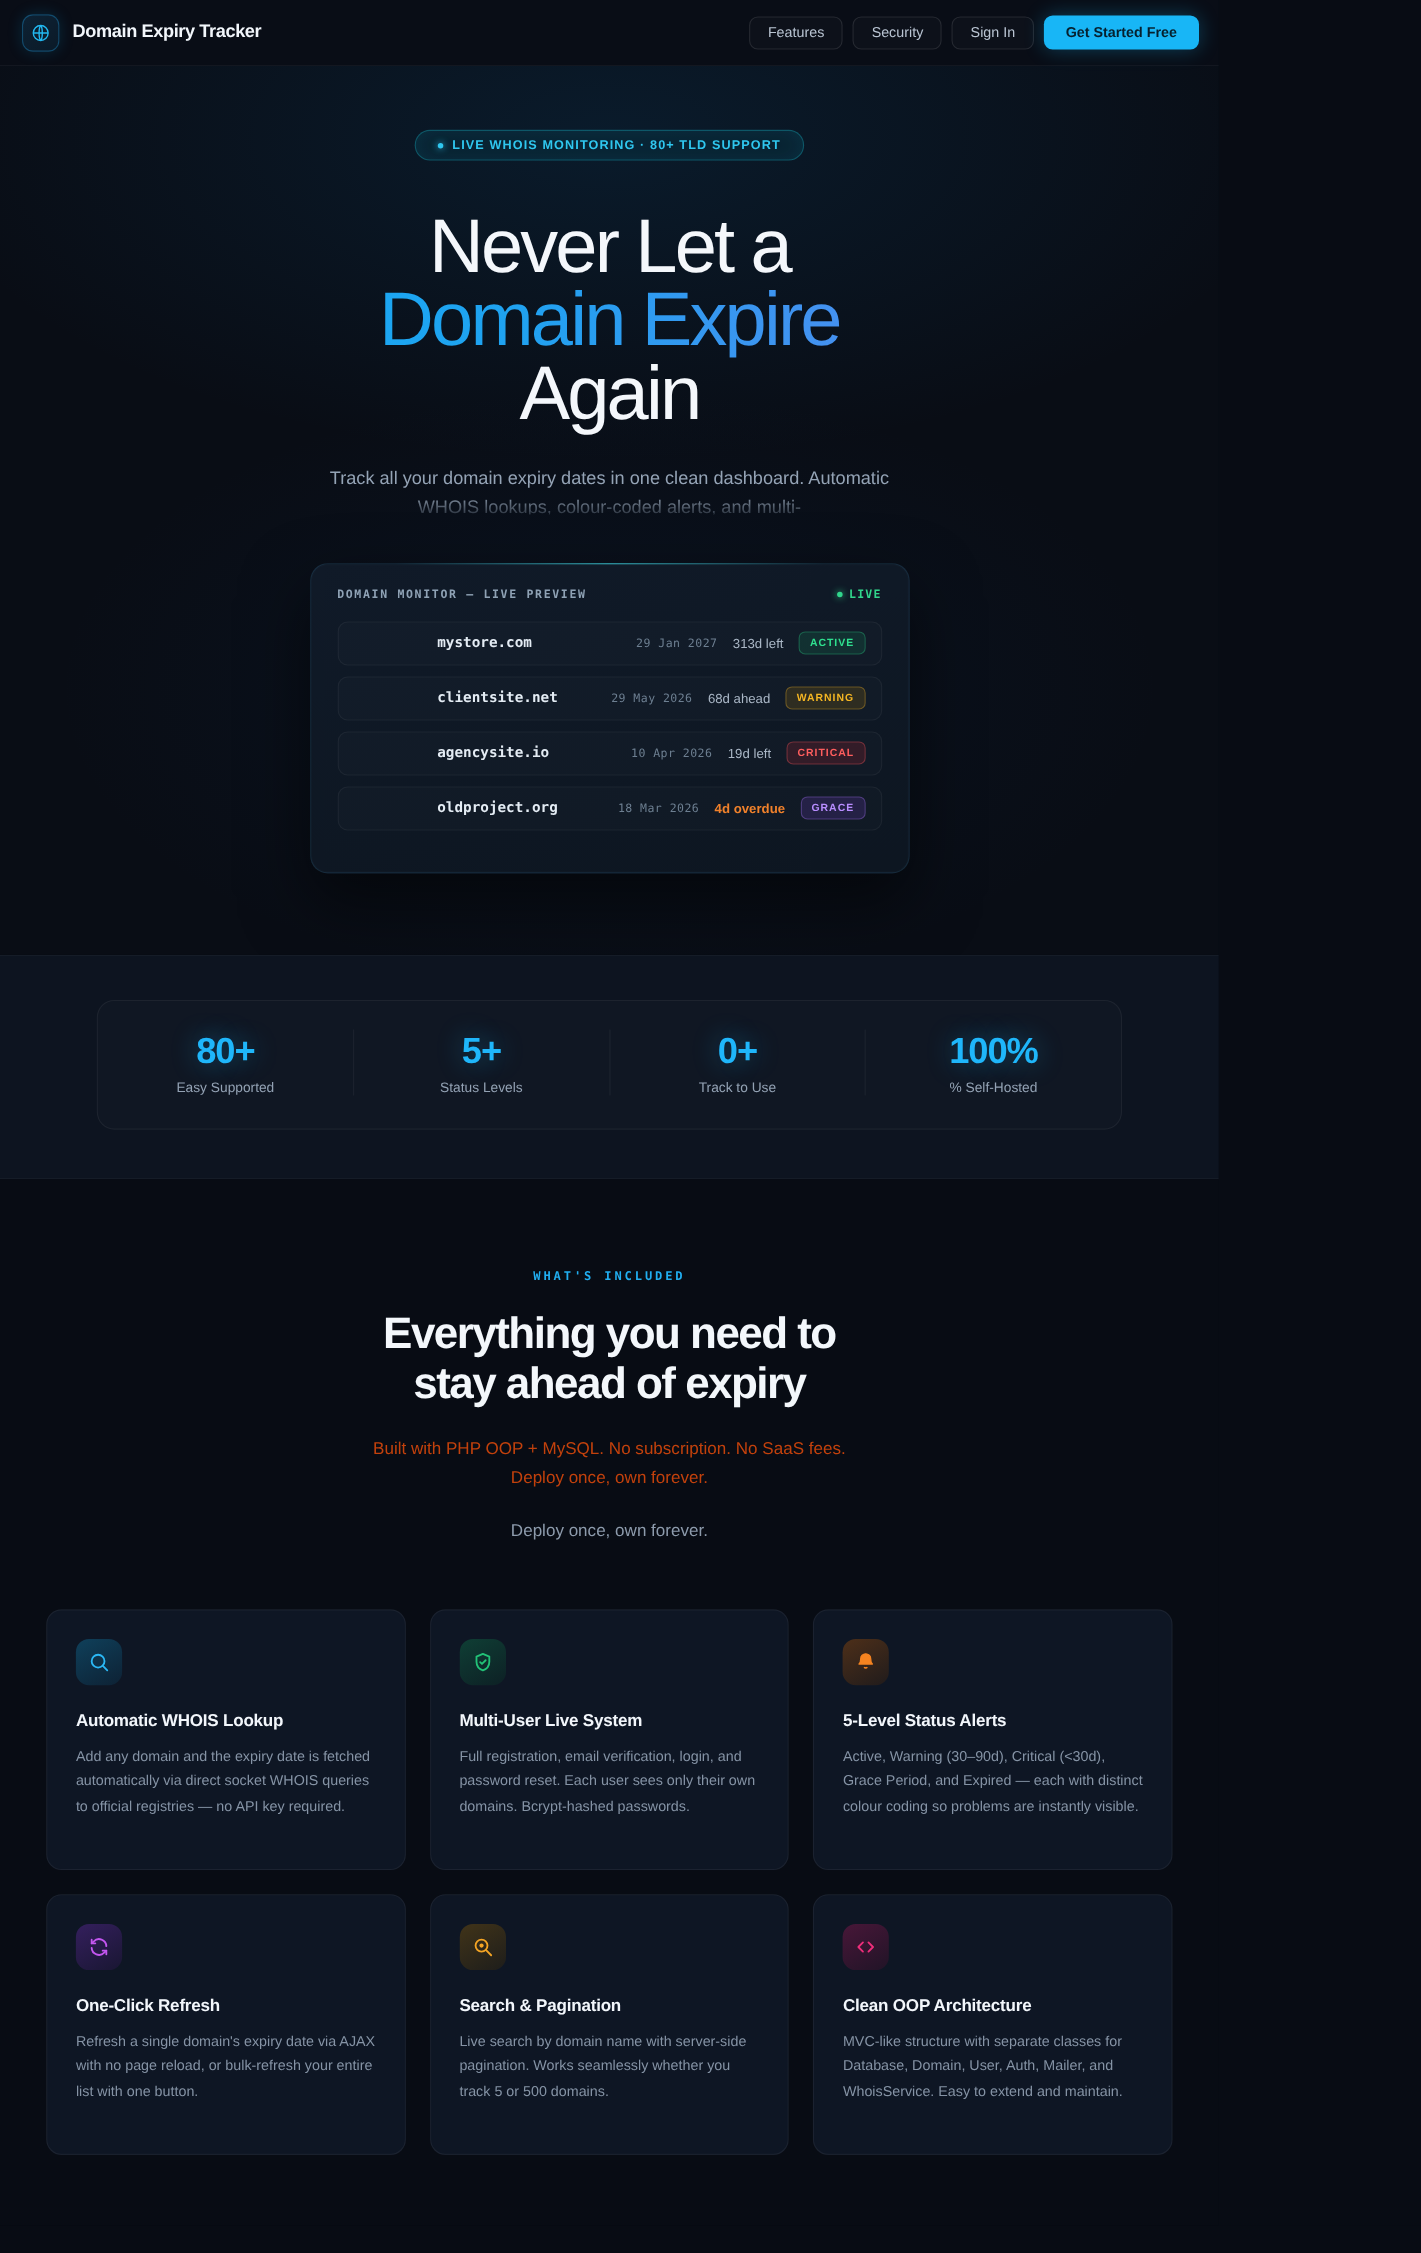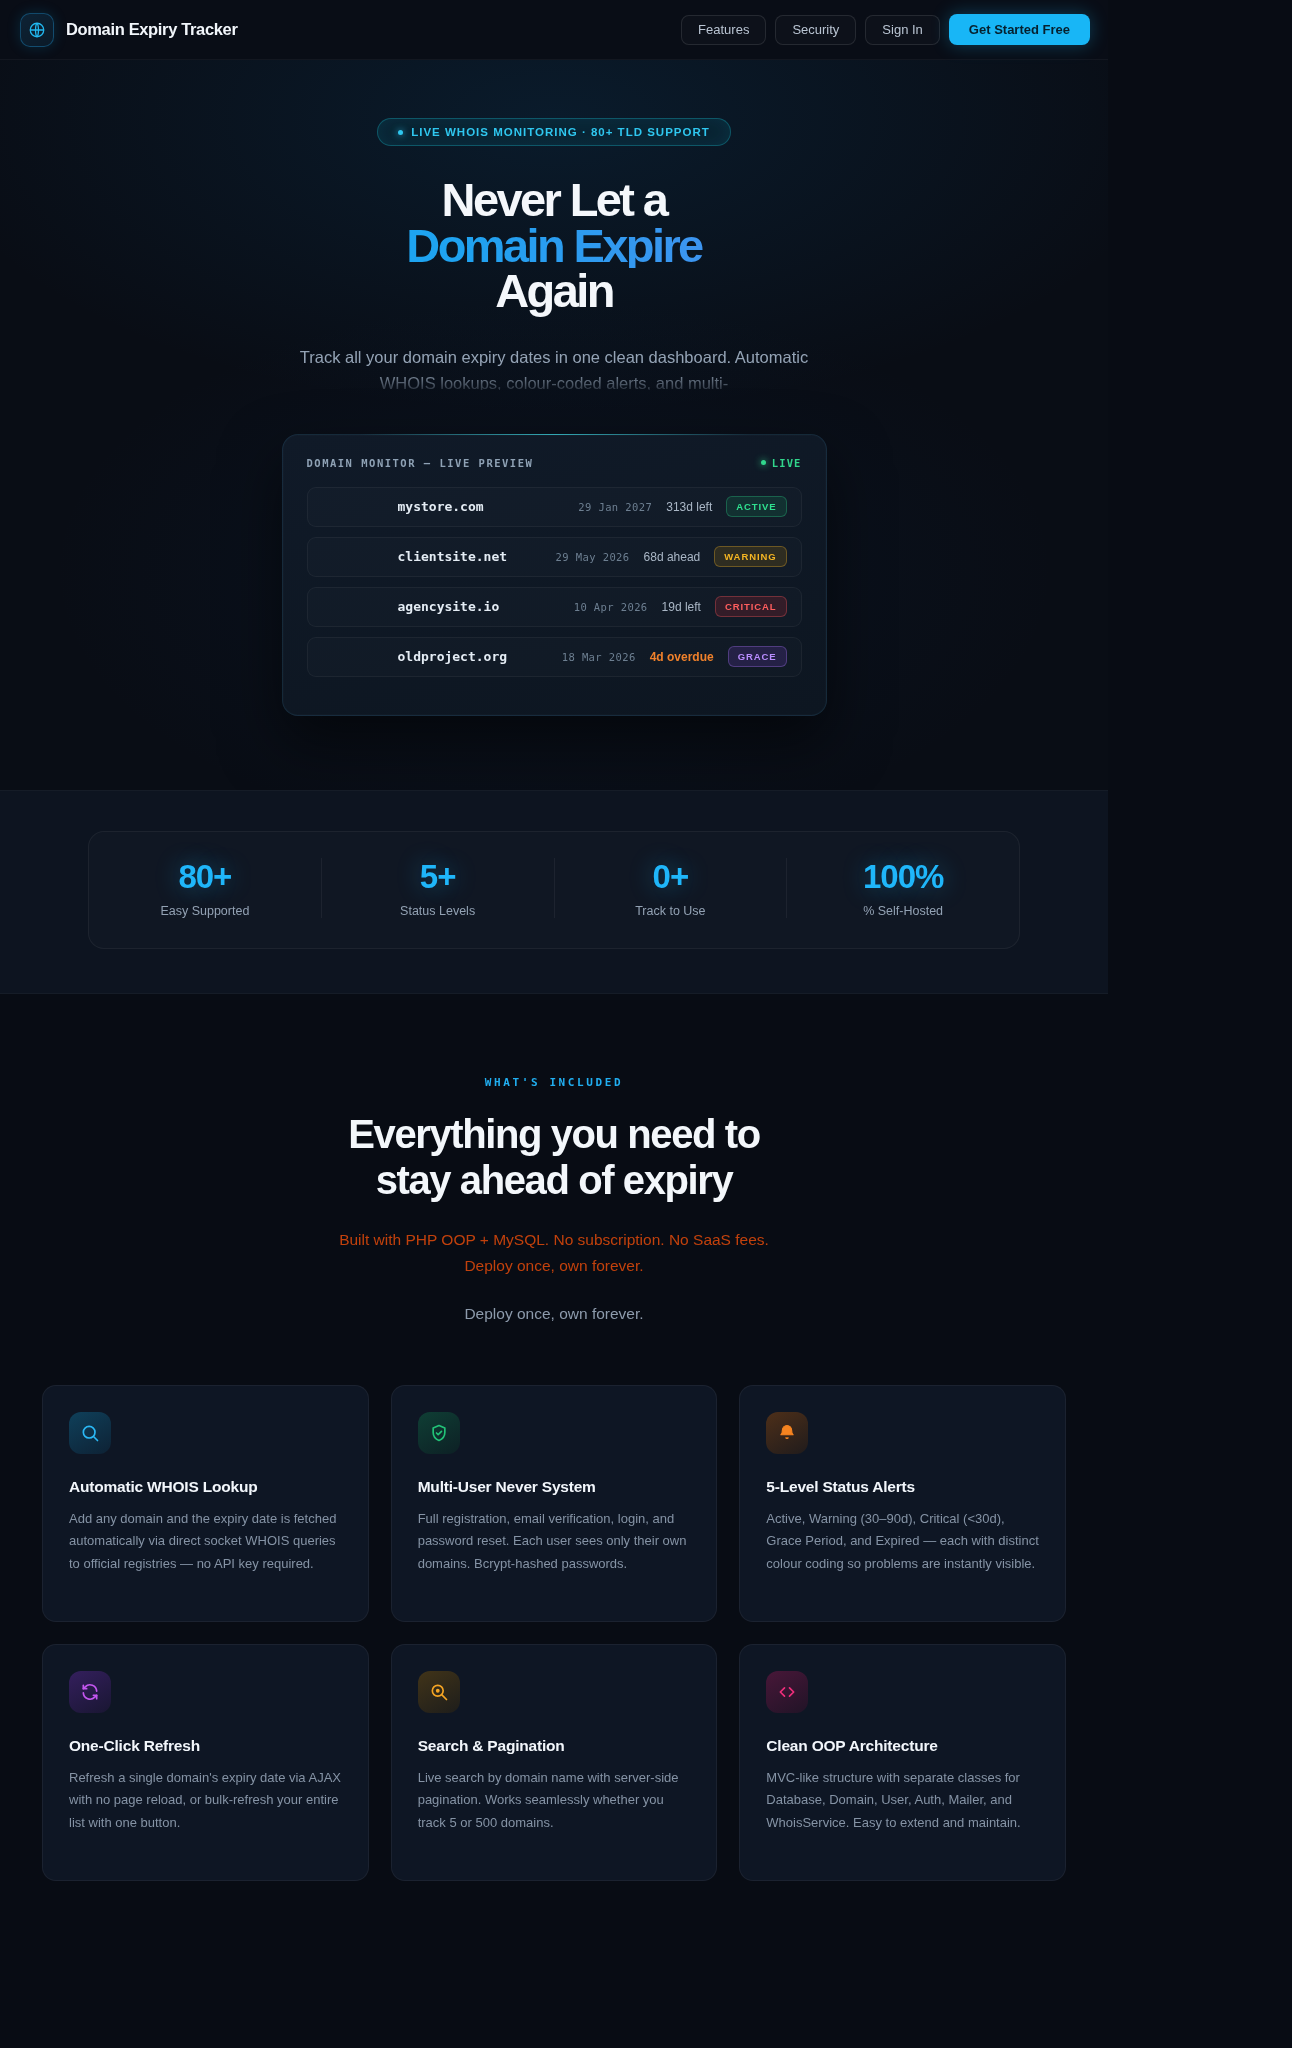--- a/index.html
+++ b/index.html
@@ -93,24 +93,24 @@
     letter-spacing: 1.0px;
     box-shadow: 0 0 20px rgba(20,170,210,0.13) inset;
   }
   .badge-dot {
     width: 5px; height: 5px; border-radius: 50%;
     background: #2fc7ef;
     box-shadow: 0 0 7px #2fc7ef;
   }
 
   .hero-title {
-    margin-top: 31px;
-    font-size: 47px;
+    margin-top: 45px;
+    font-size: 69px;
     line-height: 0.97;
-    font-weight: 700;
+    font-weight: 400;
     letter-spacing: -2.6px;
     color: #f4f7fb;
   }
   .hero-title .grad {
     background: linear-gradient(92deg, #13b0f5 0%, #1fa2f0 42%, #6f7df0 100%);
     -webkit-background-clip: text;
     background-clip: text;
     color: transparent;
   }
   .hero-sub {
@@ -400,21 +400,21 @@
         <div class="card-desc">Add any domain and the expiry date is fetched automatically via direct socket WHOIS queries to official registries — no API key required.</div>
       </div>
 
       <div class="card">
         <div class="card-icon ic-green">
           <svg width="20" height="20" viewBox="0 0 24 24" fill="none" stroke="#22c277" stroke-width="2" stroke-linecap="round" stroke-linejoin="round">
             <path d="M12 3l7 3v5.5c0 4.5-3 8-7 9.5-4-1.5-7-5-7-9.5V6z"></path>
               <path d="M9 12l2 2 4-4"></path>
           </svg>
         </div>
-        <div class="card-title">Multi-User Never System</div>
+        <div class="card-title">Multi-User Live System</div>
         <div class="card-desc">Full registration, email verification, login, and password reset. Each user sees only their own domains. Bcrypt-hashed passwords.</div>
       </div>
 
       <div class="card">
         <div class="card-icon ic-orange">
           <svg width="20" height="20" viewBox="0 0 24 24" fill="#f58320" stroke="#f58320" stroke-width="1.4" stroke-linejoin="round">
             <path d="M12 3a5.5 5.5 0 00-5.5 5.5c0 4-1.8 5.6-1.8 5.6h14.6s-1.8-1.6-1.8-5.6A5.5 5.5 0 0012 3z"></path>
             <path d="M10.3 17.5a1.9 1.9 0 003.4 0"></path>
           </svg>
         </div>

